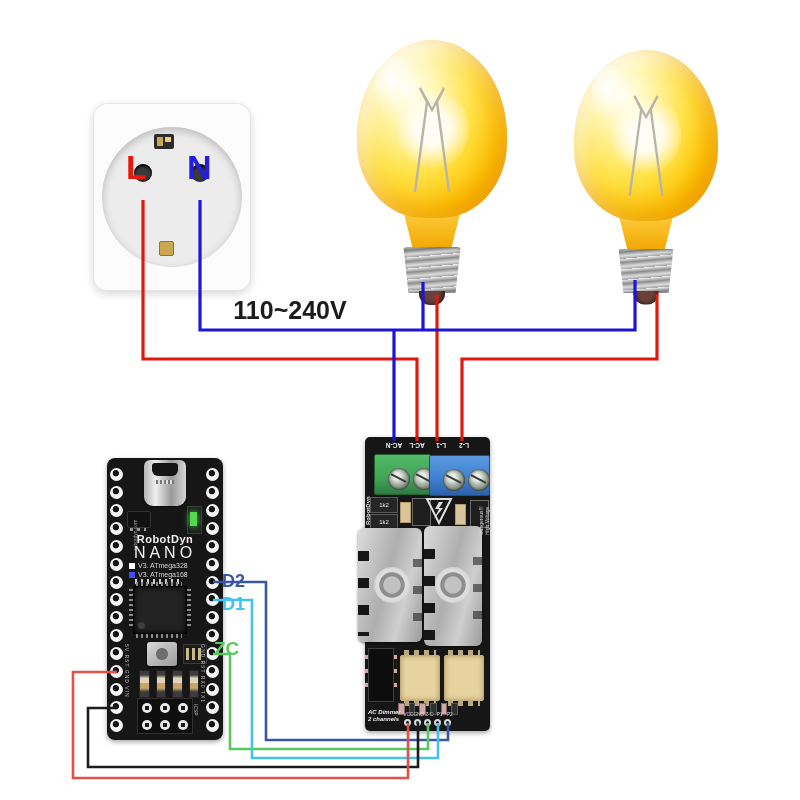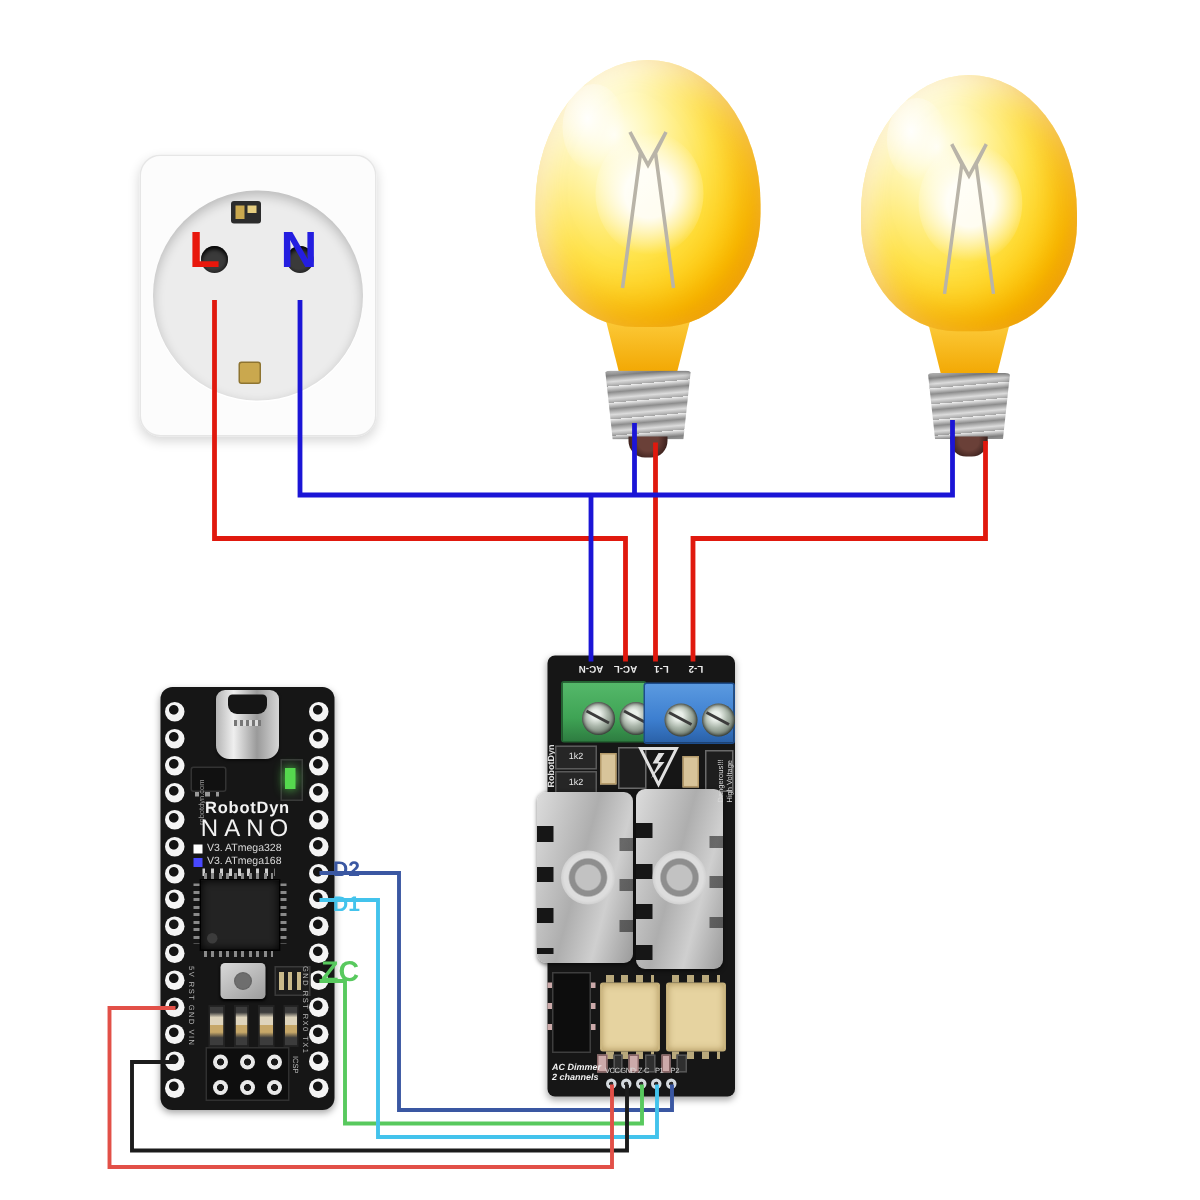--- a/index.html
+++ b/index.html
@@ -129,21 +129,21 @@
   .smdrow .s{width:8px;height:10px;background:#caa;border:1px solid #866;}
   .smdrow .s:nth-child(2n){background:#2f2f2f;border-color:#555;}
   .modname{left:3px;top:272px;color:#f0f0f0;font-size:6px;font-weight:bold;line-height:7px;font-style:italic;}
   .pinlabs{left:38px;top:274px;width:52px;display:flex;}
   .pinlabs span{flex:1;font-size:5px;color:#d5d5d5;text-align:center;letter-spacing:-.3px;}
   .pads{left:39px;top:282px;width:51px;display:flex;gap:3px;}
   .pad{width:7px;height:7px;border-radius:50%;background:radial-gradient(circle,#2a2a2a 0 25%,#d5dade 32% 80%,#8f989e 100%);}
 
   
   .lab-volt{left:228px;top:296px;width:124px;text-align:center;font-size:25px;font-weight:bold;color:#1c1c1c;z-index:6;}
-  .lab-sig{font-weight:bold;z-index:6;font-size:14px;}
+  .lab-sig{font-weight:bold;z-index:6;font-size:18px;}
   .lab-d2{left:222px;top:571px;color:var(--wire-navy,#3a57a2);}
   .lab-d1{left:222px;top:594px;color:var(--wire-cyan,#43c3ec);}
   .lab-zc{left:214px;top:638px;color:var(--wire-green,#58c95e);font-size:19px;}
 </style>
 </head>
 <body>
 
 <div id="canvas">
 
   <svg id="wires" width="800" height="800" viewBox="0 0 800 800">
@@ -187,20 +187,21 @@
     <div class="abs glass"></div>
     <div class="abs glow"></div>
     <div class="abs gloss"></div>
     <svg class="abs filament" width="150" height="178">
       <path d="M58 152 L70 62 M92 152 L80 62 M70 62 L63 48 M80 62 L87 48 M63 48 L75 70 L87 48" fill="none" stroke="#b9b4a8" stroke-width="2.4"></path>
     </svg>
     <div class="abs base"></div>
     <div class="abs tip"></div>
   </div>
 
+  <div class="abs lab-volt">110~240V</div>
 
   <div class="abs nano">
     <div class="abs pincol left">
       <div class="pinhole"></div>
     <div class="pinhole"></div>
         <div class="pinhole"></div>
         <div class="pinhole"></div>
         <div class="pinhole"></div>
         <div class="pinhole"></div>
         <div class="pinhole"></div>

